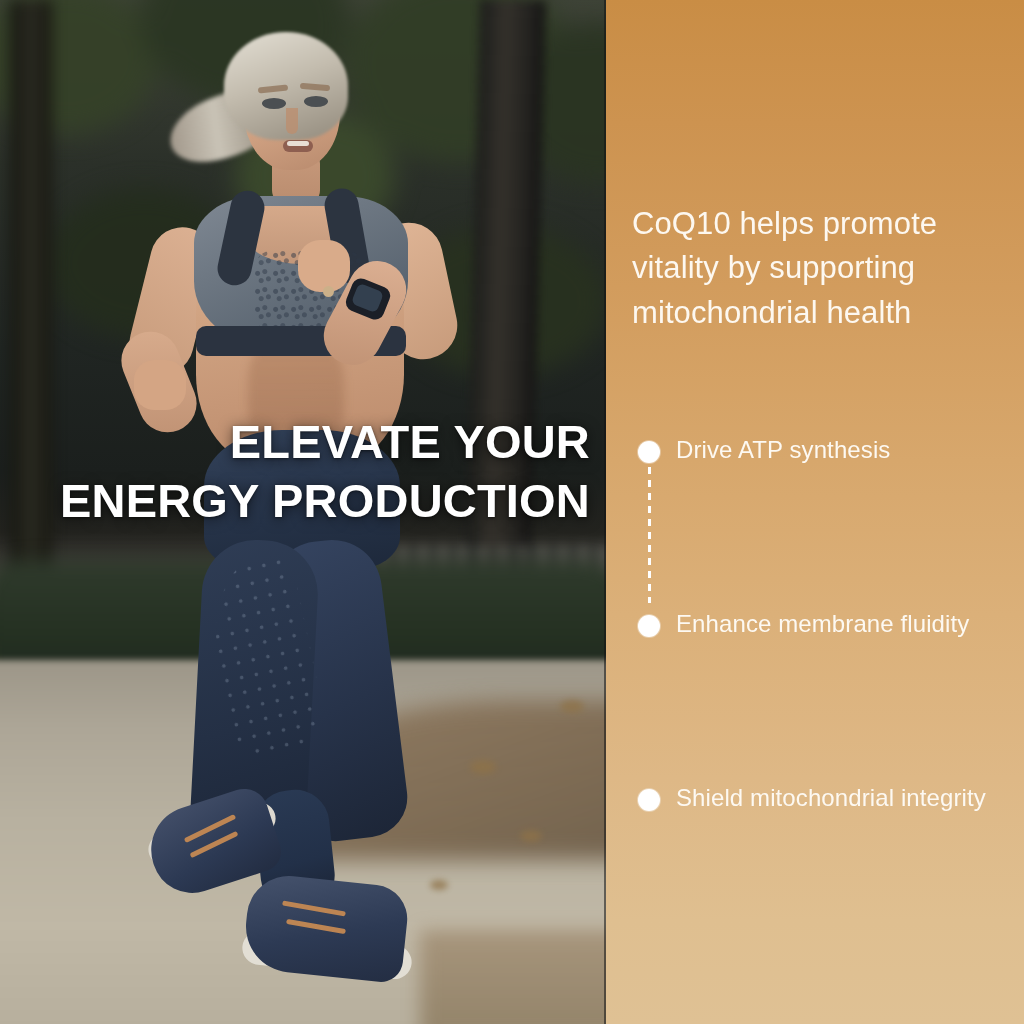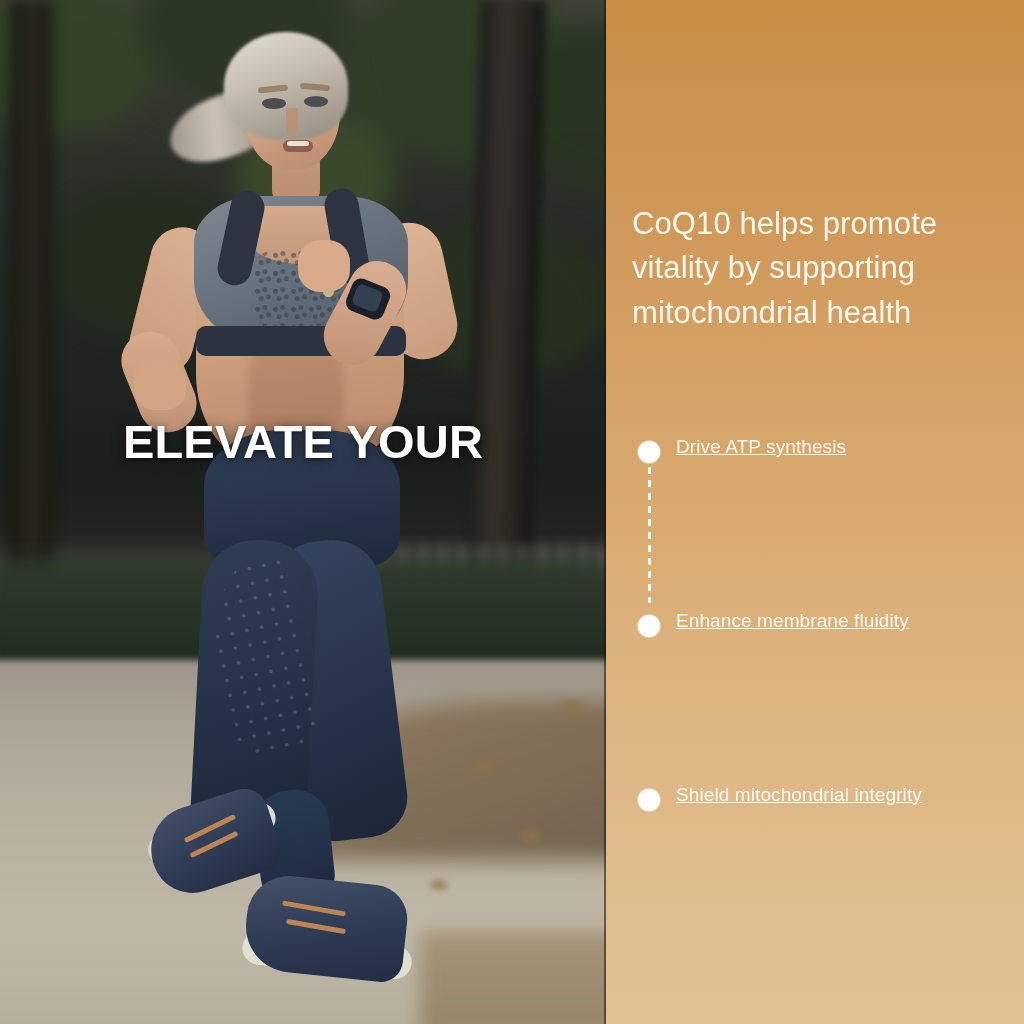--- a/index.html
+++ b/index.html
@@ -338,23 +338,23 @@
     background: #c98b53;
     height: 5px; border-radius: 3px; opacity: .92;
   }
 
   
   .photo-headline {
     position: absolute;
     left: 0;
     top: 412px;
     width: 606px;
-    padding: 0 28px;
+    padding: 0 16px;
     box-sizing: border-box;
-    text-align: center;
+    text-align: right;
     color: #ffffff;
     font-weight: 700;
     font-size: 47px;
     line-height: 1.26;
     letter-spacing: 0.2px;
     text-shadow: 0 2px 14px rgba(0,0,0,.62), 0 1px 3px rgba(0,0,0,.5);
     z-index: 5;
   }
   .photo-headline .l2 { display: block; white-space: nowrap; }
 
@@ -428,25 +428,24 @@
     background-size: 3px 13px;
     background-repeat: repeat-y;
   }
   .tl-item:last-child .tl-line { display: none; }
 
   .tl-label {
     position: absolute;
     left: 44px;
     top: 6px;
     color: #fdf9f2;
-    font-size: 19px;
+    font-size: 24px;
     font-weight: 400;
     letter-spacing: .1px;
     white-space: nowrap;
-    text-decoration: underline;
   }
 </style>
 </head>
 <body>
 
 <div class="poster">
 
   <div class="photo-panel">
 
     <div class="bg-sky"></div>
@@ -516,20 +515,21 @@
       <div class="rn lace" style="left:182px;top:826px;width:56px;transform:rotate(-26deg);"></div>
       <div class="rn lace" style="left:188px;top:842px;width:52px;transform:rotate(-26deg);"></div>
       <div class="rn shoe-front-sole"></div>
       <div class="rn shoe-front"></div>
       <div class="rn lace" style="left:282px;top:906px;width:64px;transform:rotate(10deg);"></div>
       <div class="rn lace" style="left:286px;top:924px;width:60px;transform:rotate(10deg);"></div>
     </div>
 
     <div class="photo-headline">
       <span class="l1">ELEVATE YOUR</span>
+      <span class="l2">ENERGY PRODUCTION</span>
     </div>
 
     <div class="panel-divider"></div>
   </div>
 
   <div class="copy-panel">
 
     <div class="copy-heading">CoQ10 helps promote vitality by supporting mitochondrial health</div>
 
     <div class="timeline">

